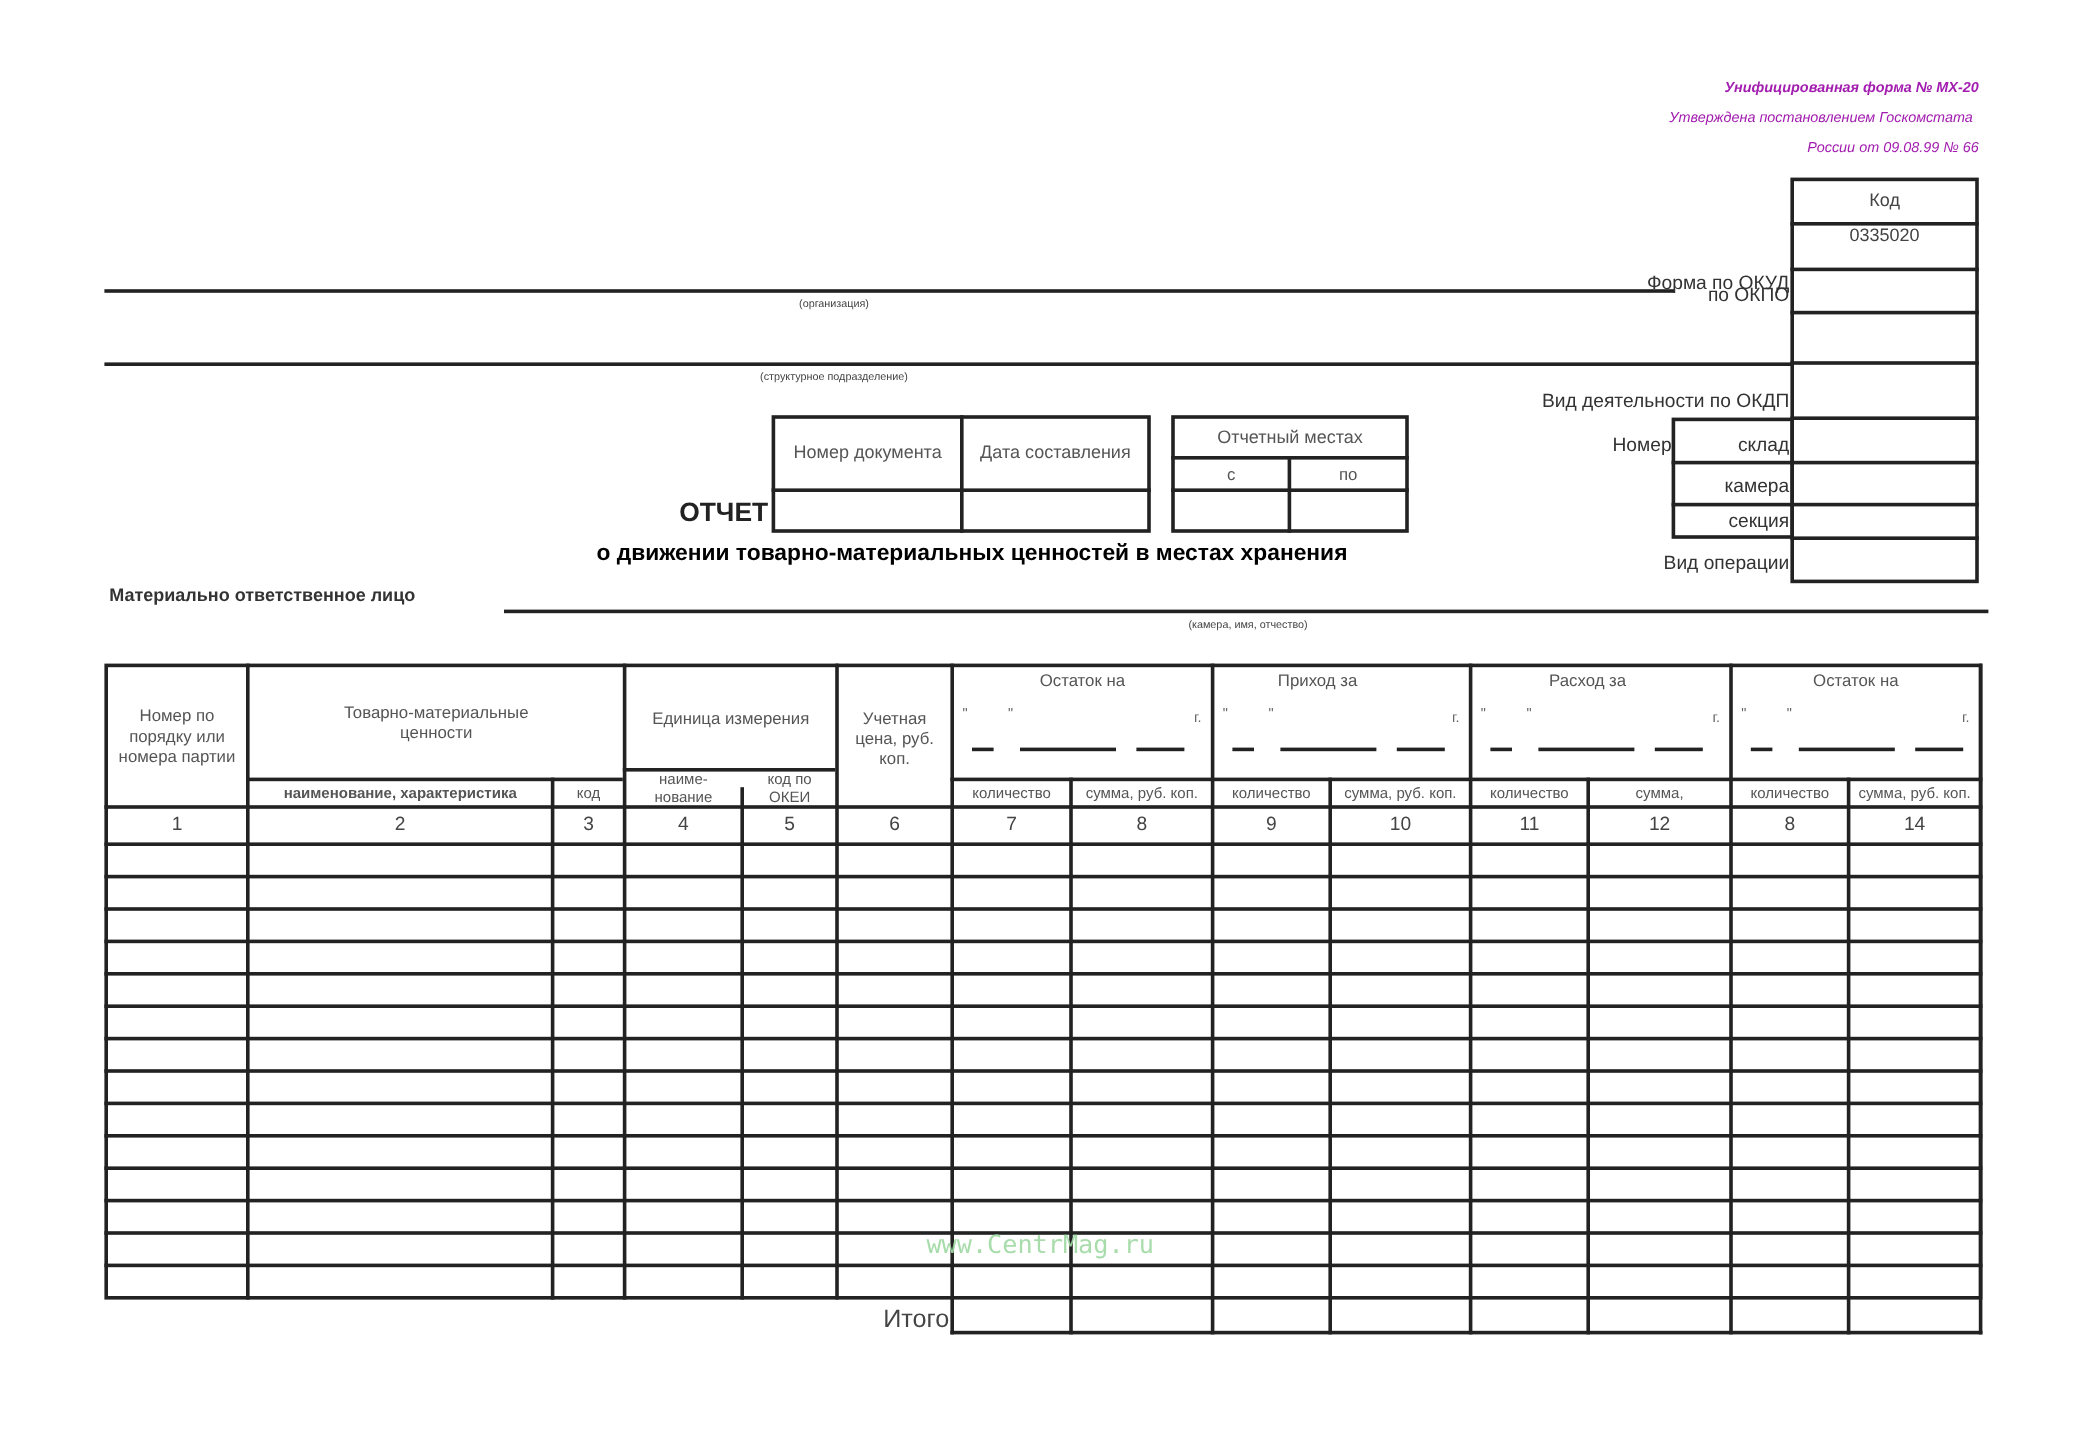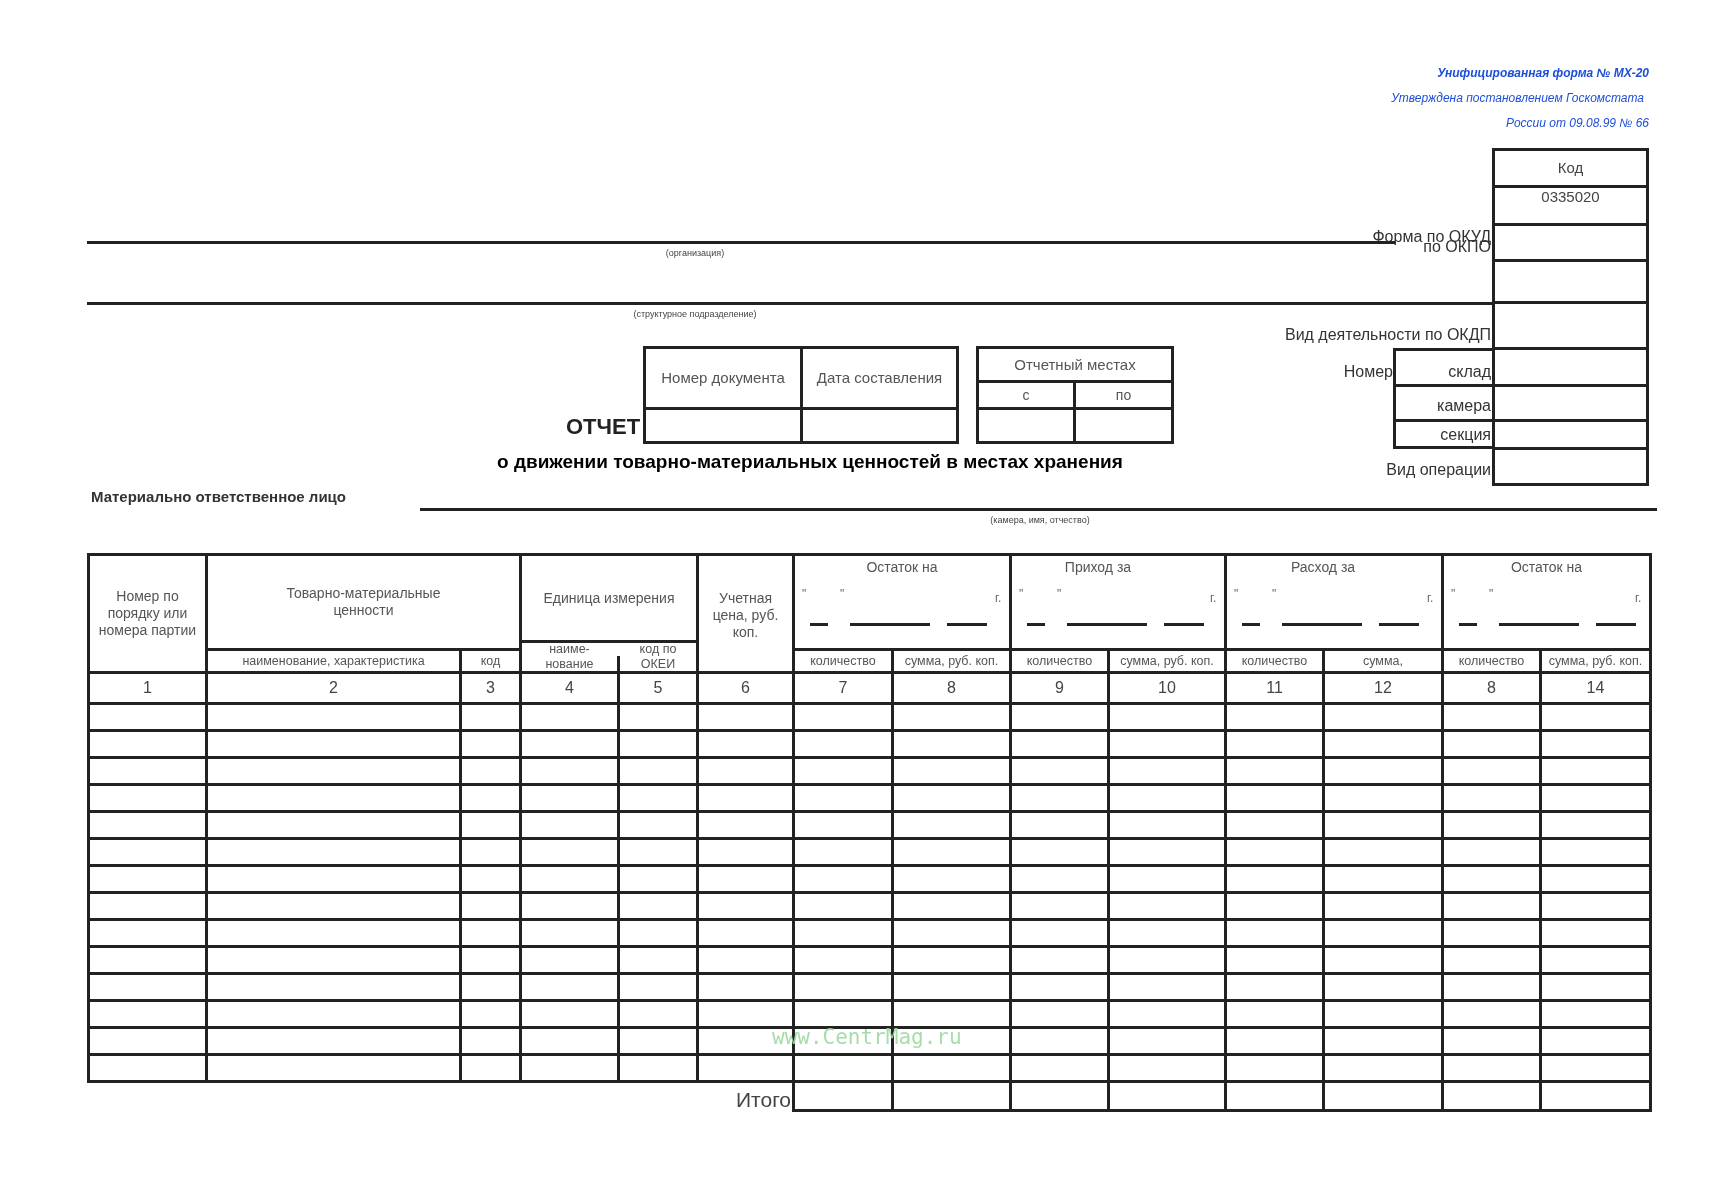--- a/index.html
+++ b/index.html
@@ -2,21 +2,21 @@
 <html><head>
 <meta charset="utf-8">
 <style>
   html, body { margin:0; padding:0; background:#ffffff; }
   body { width:1734px; height:1200px; position:relative; overflow:hidden;
          font-family:"Liberation Sans", "DejaVu Sans", sans-serif; color:#2a2a2a; }
   .abs { position:absolute; }
   .hline { position:absolute; height:0; border-top:3px solid #222; }
   .cap { position:absolute; font-size:9px; color:#444; text-align:center; white-space:nowrap; }
   .lbl { position:absolute; font-size:16px; color:#333; white-space:nowrap; text-align:right; }
-  .ital { font-style:italic; font-size:12px; color:#1d4ed8; text-align:right; white-space:nowrap; position:absolute; }
+  .ital { font-style:italic; font-size:12px; color:#a21caf; text-align:right; white-space:nowrap; position:absolute; }
   .box { position:absolute; border:3px solid #222; box-sizing:border-box; background:transparent; }
   .cell { position:absolute; box-sizing:border-box; display:flex; align-items:center; justify-content:center;
           text-align:center; font-size:15px; color:#444; line-height:1.2; }
   .vl { position:absolute; width:0; border-left:3px solid #222; }
   .hl { position:absolute; height:0; border-top:3px solid #222; }
   .field { position:absolute; box-sizing:border-box; }
   .title-main { position:absolute; font-weight:bold; font-size:22px; color:#222; }
   .title-sub { position:absolute; font-weight:bold; font-size:19px; color:#000000; white-space:nowrap; }
   .hdr { font-size:14px; color:#555; }
   .sub { font-size:12.5px; color:#555; }
@@ -129,21 +129,21 @@
     <div class="hl" style="left: 87px; width: 1565px; top: 891px;"></div>
     <div class="hl" style="left: 87px; width: 1565px; top: 918px;"></div>
     <div class="hl" style="left: 87px; width: 1565px; top: 945px;"></div>
     <div class="hl" style="left: 87px; width: 1565px; top: 972px;"></div>
     <div class="hl" style="left: 87px; width: 1565px; top: 999px;"></div>
     <div class="hl" style="left: 87px; width: 1565px; top: 1026px;"></div>
     <div class="hl" style="left: 87px; width: 1565px; top: 1053px;"></div>
     <div class="hl" style="left: 792px; width: 860px; top: 1109px;"></div>
     <div class="cell hdr" style="left: 90px; top: 556px; width: 115px; height: 115px;">Номер по порядку или номера партии</div>
     <div class="cell hdr" style="left: 208px; top: 556px; width: 311px; height: 92px; padding: 0px 60px;">Товарно-материальные ценности</div>
-    <div class="cell sub" style="left: 208px; top: 651px; width: 251px; height: 20px;">наименование, характеристика</div>
+    <div class="cell sub" style="left: 208px; top: 651px; width: 251px; height: 20px; font-weight: bold;">наименование, характеристика</div>
     <div class="cell sub" style="left: 462px; top: 651px; width: 57px; height: 20px;">код</div>
     <div class="cell hdr" style="left: 522px; top: 556px; width: 174px; height: 84px;">Единица измерения</div>
     <div class="cell sub" style="left: 522px; top: 643px; width: 95px; height: 28px; padding: 0px 14px;">наиме-нование</div>
     <div class="cell sub" style="left: 620px; top: 643px; width: 76px; height: 28px; padding: 0px 12px;">код по ОКЕИ</div>
     <div class="cell hdr" style="left: 699px; top: 556px; width: 93px; height: 119px; padding: 0px 8px;">Учетная цена, руб. коп.</div>
     <div class="cell hdr" style="left: 795px; top: 556px; width: 214px; height: 22px;">Остаток на</div>
     <div class="dot" style="left: 802px; top: 587px;">"</div>
     <div class="dot" style="left: 840px; top: 587px;">"</div>
     <div class="dot" style="left: 995px; top: 591px;">г.</div>
     <div class="dateline" style="left: 810px; top: 623px; width: 18px;"></div>

